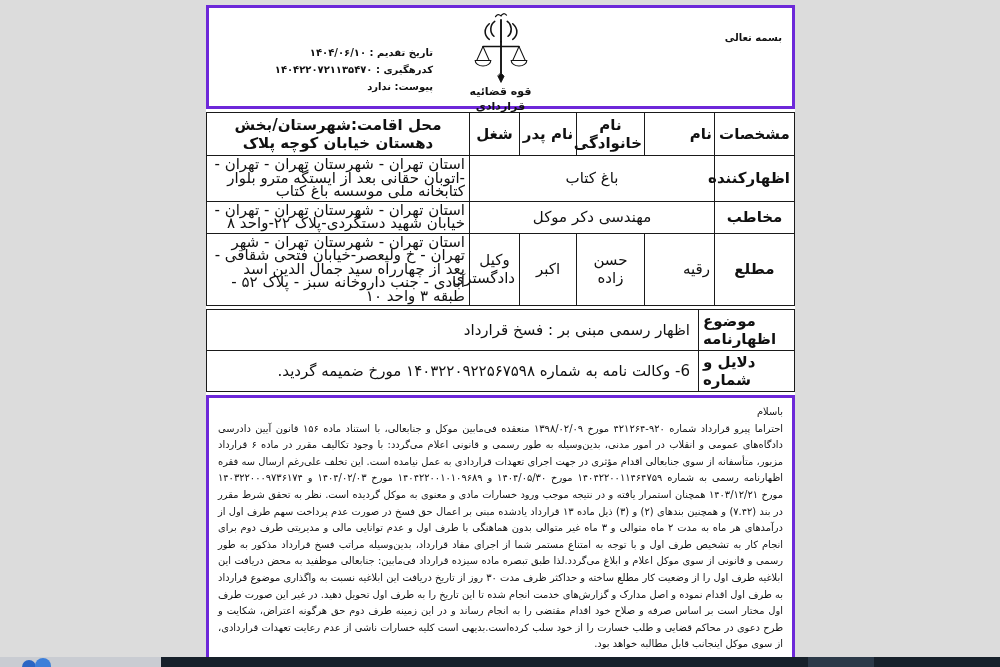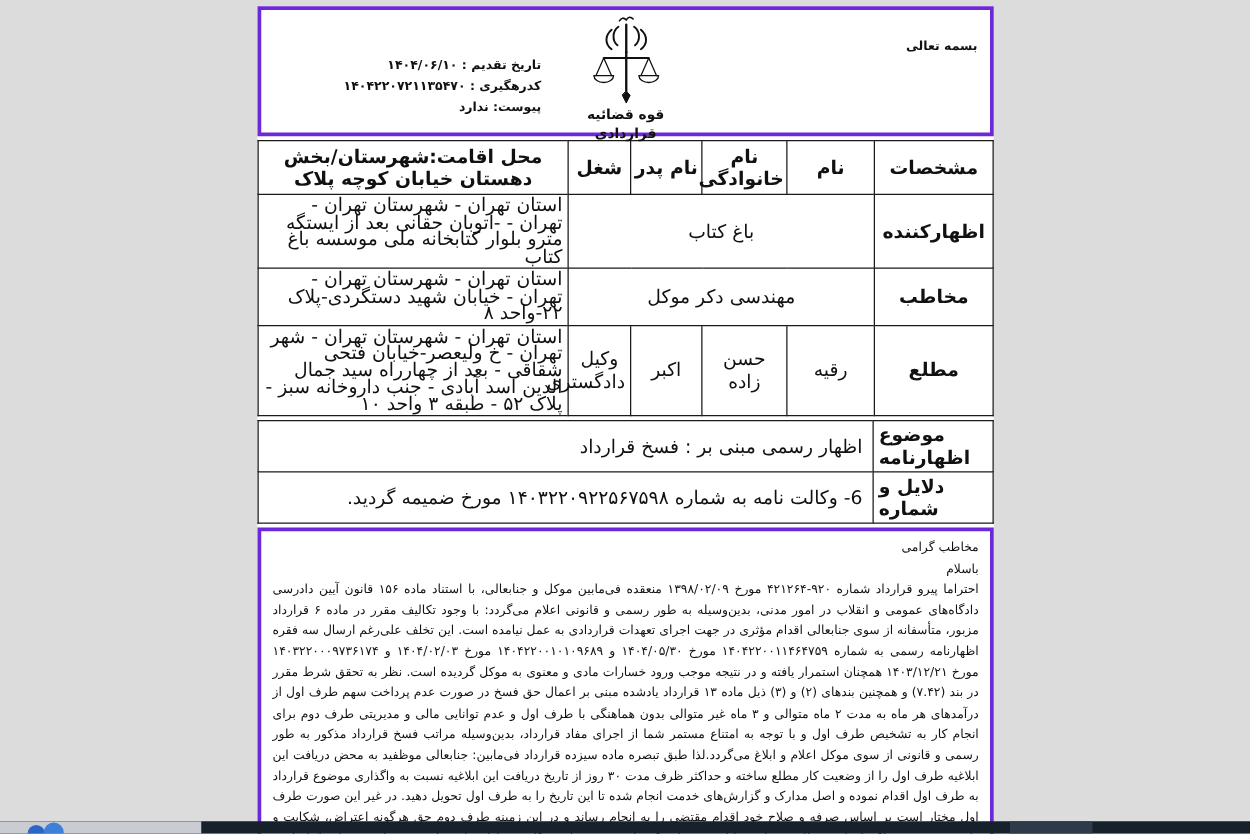--- a/index.html
+++ b/index.html
@@ -13,22 +13,22 @@
   .hdr-right{position:absolute;top:18px;right:10px;text-align:right;font-size:10px;font-weight:bold;line-height:24px;color:#111;}
   .hdr-left{position:absolute;top:36px;left:12px;width:212px;direction:rtl;text-align:right;font-size:10px;font-weight:bold;line-height:17px;color:#111;}
   .hdr-center{position:absolute;top:4px;left:0;right:0;text-align:center;}
   .hdr-center .org{font-size:11px;font-weight:bold;line-height:15px;color:#111;}
   .emblem{display:block;margin:0 auto;}
 
   
   table{border-collapse:collapse;width:100%;table-layout:fixed;}
   td,th{border:1px solid #1a1a1a;font-size:15px;color:#111;padding:2px 4px;vertical-align:middle;box-sizing:border-box;}
   th{font-weight:bold;text-align:center;padding:3px 2px;}
-  .c-role{width:95px;font-weight:bold;text-align:center;}
-  .c-nm{width:70px;text-align:center;}
+  .c-role{width:80px;font-weight:bold;text-align:center;}
+  .c-nm{width:70px;text-align:right;}
   .c-fam{width:68px;text-align:center;}
   .c-fa{width:57px;text-align:center;}
   .c-job{width:50px;text-align:center;}
   .c-addr{text-align:right;line-height:13.5px;}
   .merged{text-align:center;}
   tr.r1 td{height:36px;} tr.r2 td{height:32px;} tr.r3 td{height:50px;}
   .tbl-wrap{margin-bottom:3px;}
 
   
   .subj td{height:29px;}
@@ -136,21 +136,20 @@
         </tr>
         <tr>
           <td class="lbl">دلایل و شماره</td>
           <td class="val">6- وکالت نامه به شماره ۱۴۰۳۲۲۰۹۲۲۵۶۷۵۹۸ مورخ ضمیمه گردید.</td>
         </tr>
       </tbody>
         </table>
     </div>
 
     <div class="bx body-box">
-      <div class="sal">مخاطب گرامی</div>
       <div class="sal">باسلام</div>
       <div>احتراما پیرو قرارداد شماره ۹۲۰-۴۲۱۲۶۴ مورخ ۱۳۹۸/۰۲/۰۹ منعقده فی‌مابین موکل و جنابعالی، با استناد ماده ۱۵۶ قانون آیین دادرسی دادگاه‌های عمومی و انقلاب در امور مدنی، بدین‌وسیله به طور رسمی و قانونی اعلام می‌گردد: با وجود تکالیف مقرر در ماده ۶ قرارداد مزبور، متأسفانه از سوی جنابعالی اقدام مؤثری در جهت اجرای تعهدات قراردادی به عمل نیامده است. این تخلف علی‌رغم ارسال سه فقره اظهارنامه رسمی به شماره ۱۴۰۴۲۲۰۰۱۱۴۶۴۷۵۹ مورخ ۱۴۰۴/۰۵/۳۰ و ۱۴۰۴۲۲۰۰۱۰۱۰۹۶۸۹ مورخ ۱۴۰۴/۰۲/۰۳ و ۱۴۰۳۲۲۰۰۰۹۷۳۶۱۷۴ مورخ ۱۴۰۳/۱۲/۲۱ همچنان استمرار یافته و در نتیجه موجب ورود خسارات مادی و معنوی به موکل گردیده است. نظر به تحقق شرط مقرر در بند (۷.۴۲) و همچنین بندهای (۲) و (۳) ذیل ماده ۱۳ قرارداد یادشده مبنی بر اعمال حق فسخ در صورت عدم پرداخت سهم طرف اول از درآمدهای هر ماه به مدت ۲ ماه متوالی و ۳ ماه غیر متوالی بدون هماهنگی با طرف اول و عدم توانایی مالی و مدیریتی طرف دوم برای انجام کار به تشخیص طرف اول و با توجه به امتناع مستمر شما از اجرای مفاد قرارداد، بدین‌وسیله مراتب فسخ قرارداد مذکور به طور رسمی و قانونی از سوی موکل اعلام و ابلاغ می‌گردد.لذا طبق تبصره ماده سیزده قرارداد فی‌مابین: جنابعالی موظفید به محض دریافت این ابلاغیه طرف اول را از وضعیت کار مطلع ساخته و حداکثر ظرف مدت ۳۰ روز از تاریخ دریافت این ابلاغیه نسبت به واگذاری موضوع قرارداد به طرف اول اقدام نموده و اصل مدارک و گزارش‌های خدمت انجام شده تا این تاریخ را به طرف اول تحویل دهید. در غیر این صورت طرف اول مختار است بر اساس صرفه و صلاح خود اقدام مقتضی را به انجام رساند و در این زمینه طرف دوم حق هرگونه اعتراض، شکایت و طرح دعوی در محاکم قضایی و طلب خسارت را از خود سلب کرده‌است.بدیهی است کلیه خسارات ناشی از عدم رعایت تعهدات قراردادی، از سوی موکل اینجانب قابل مطالبه خواهد بود.</div>
     </div>
 
 
   </div>
 
   <div class="taskbar">
     <div class="taskbar-left">
       <span class="tb-logo">

